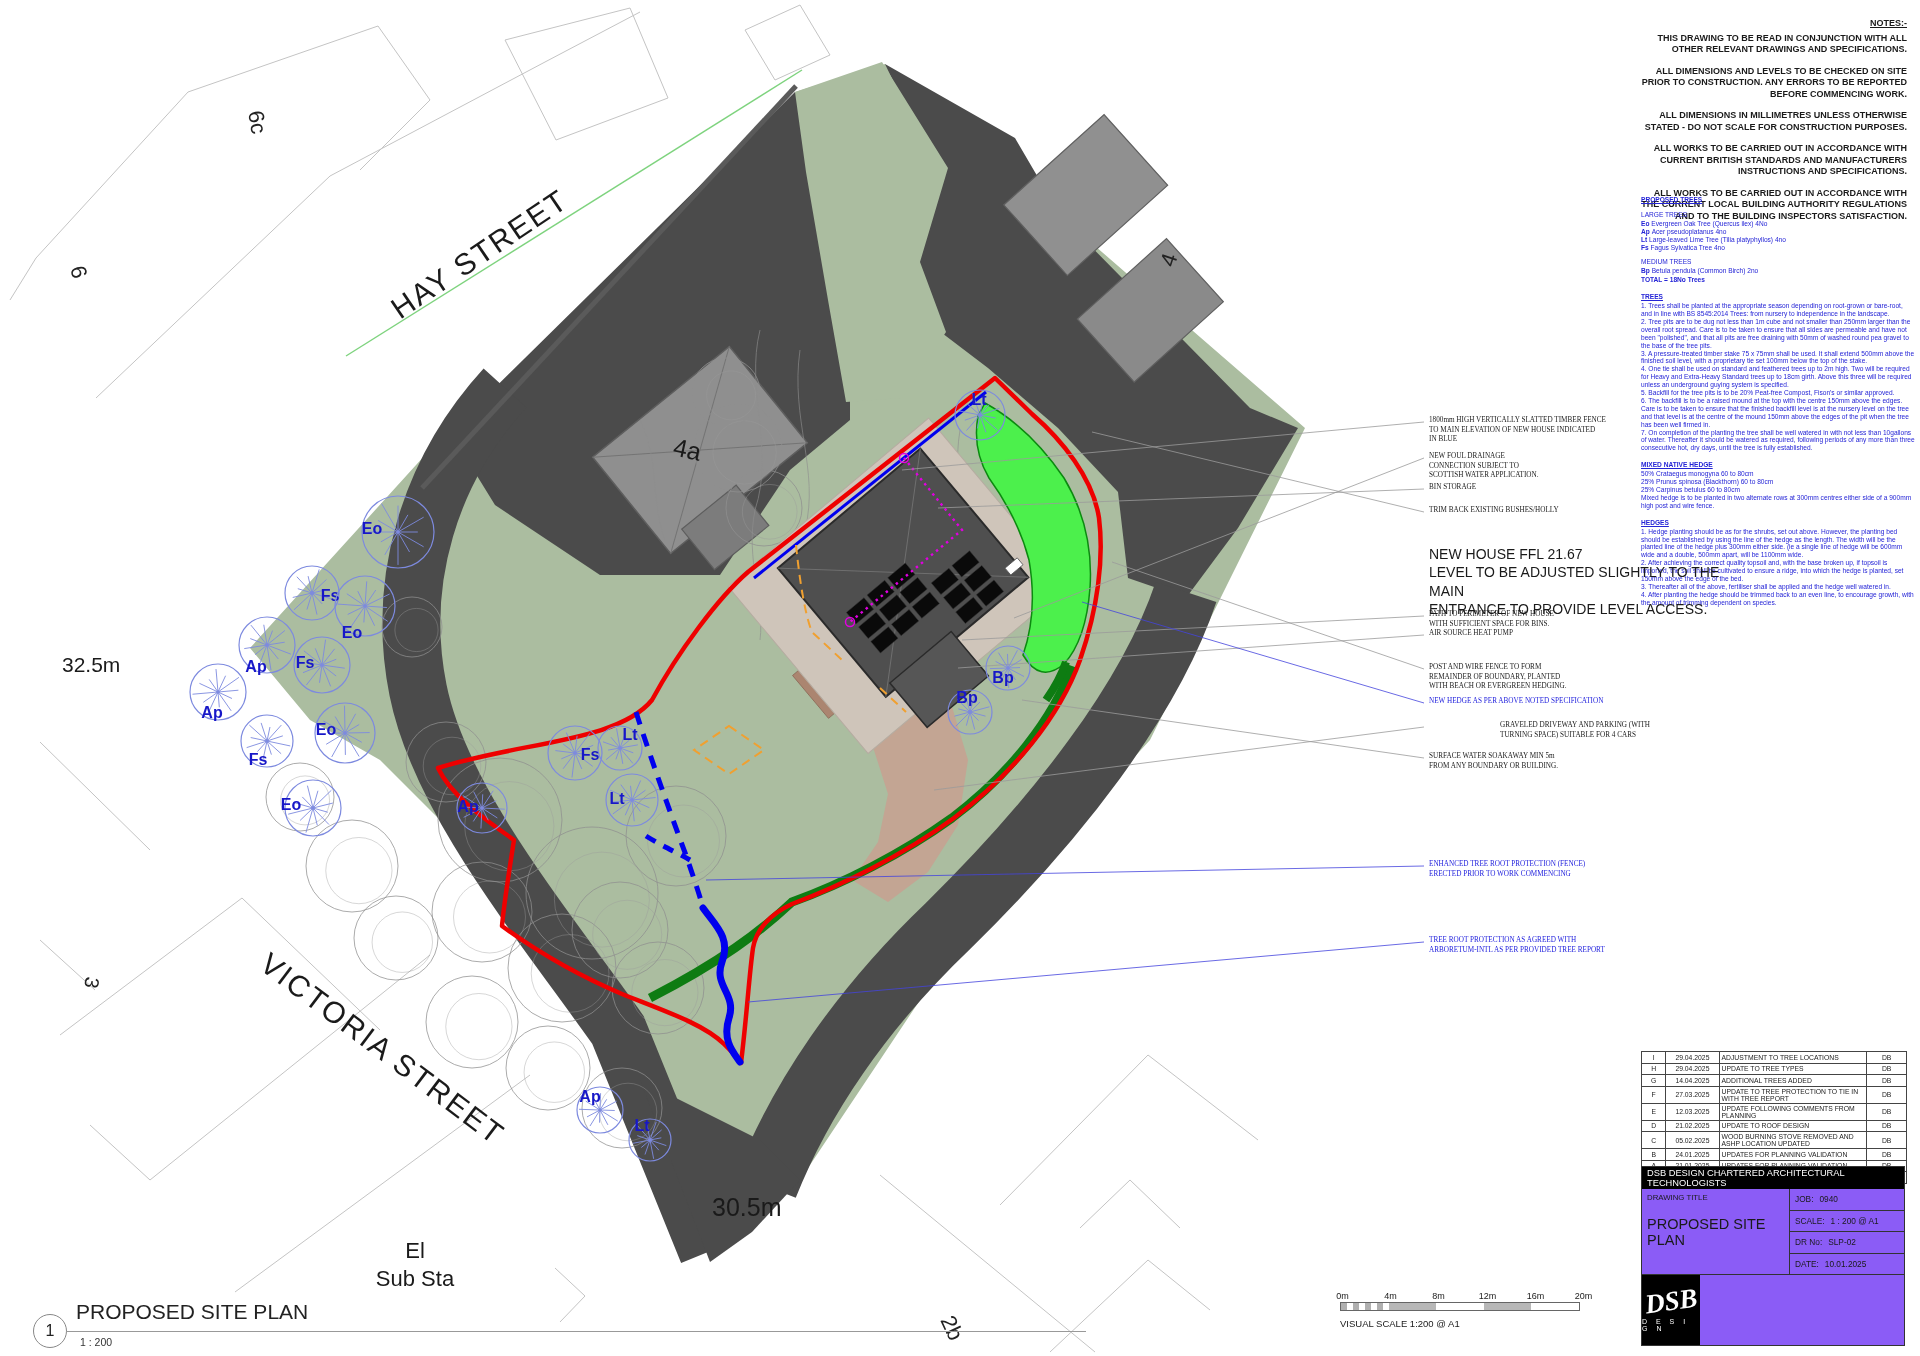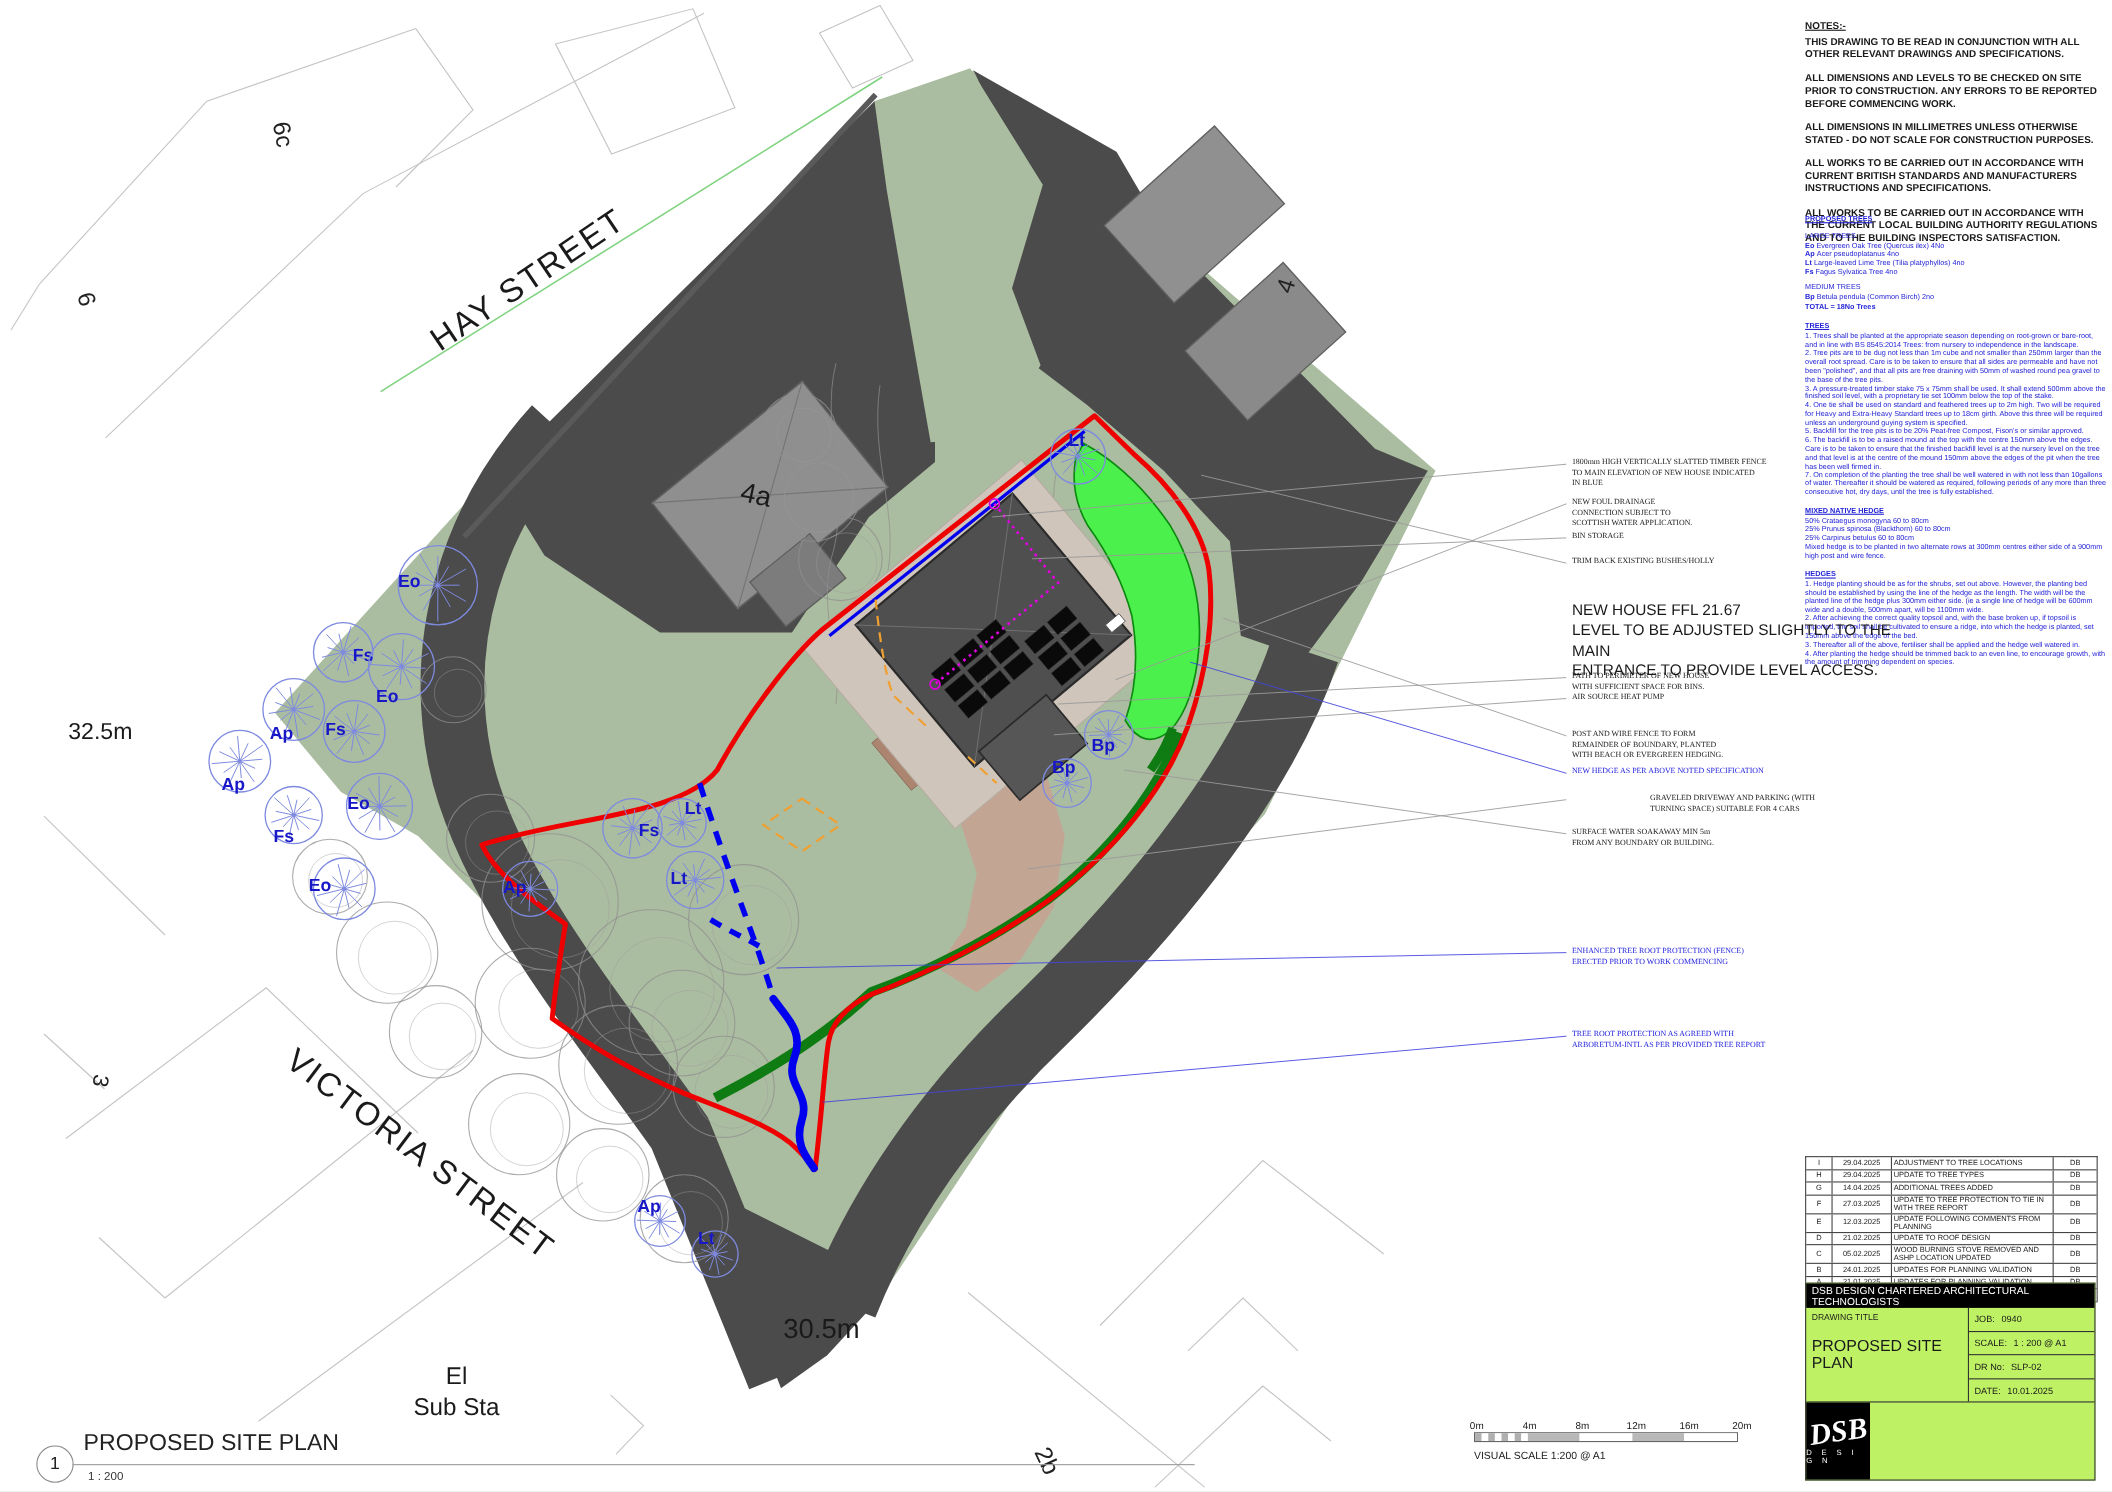--- a/index.html
+++ b/index.html
@@ -1,21 +1,21 @@
 <!DOCTYPE html>
 <html><head>
 <meta charset="utf-8">
 <style>
   html,body{margin:0;padding:0;background:#e8e8e8;}
   .page{position:relative;width:1920px;height:1356px;background:#fff;overflow:hidden;
         font-family:"Liberation Sans",sans-serif;color:#1a1a1a;}
   .abs{position:absolute;}
   svg text{font-family:"Liberation Sans",sans-serif;}
   
-  #notes-box{left:1641px;top:18px;width:266px;font-size:9px;font-weight:bold;line-height:1.28;}
+  #notes-box{left:1641px;top:18px;width:266px;font-size:9px;font-weight:bold;line-height:1.28;text-align:right;}
   #notes-box .nt{text-decoration:underline;margin-bottom:3px;}
   #notes-box .note-p{margin-bottom:10px;}
   
   #specs-box{left:1641px;top:196px;width:274px;font-size:6.6px;line-height:1.2;color:#2424d6;}
   .spec-title{font-weight:bold;text-decoration:underline;margin-bottom:7px;}
   .spec-sub{margin-top:7px;margin-bottom:1px;}
   .spec-line b{font-weight:bold;}
   .spec-total{font-weight:bold;margin-top:1px;}
   .spec-sec-title{font-weight:bold;text-decoration:underline;margin-top:9px;margin-bottom:1px;}
   .spec-par{margin-bottom:0;}
@@ -32,21 +32,21 @@
   #rev-table{left:1641px;top:1051px;width:264px;border:1px solid #444;border-bottom:none;font-size:6.8px;}
   .rev-row{display:flex;border-bottom:1px solid #444;}
   .rev-row>div{border-right:1px solid #444;padding:1px 2px;min-height:8.5px;display:flex;align-items:center;}
   .rev-row>div:last-child{border-right:none;}
   .rc0{width:20px;justify-content:center;}
   .rc1{width:50px;justify-content:center;}
   .rc2{width:148px;}
   .rc3{width:36px;justify-content:center;}
   .rev-foot>div{justify-content:center;}
   
-  #title-block{left:1641px;top:1166px;width:264px;height:180px;border:1px solid #333;box-sizing:border-box;background:#bef264;}
+  #title-block{left:1641px;top:1166px;width:264px;height:180px;border:1px solid #333;box-sizing:border-box;background:#8b5cf6;}
   #tb-bar{height:22px;background:#000;color:#fff;font-size:9.3px;display:flex;align-items:center;padding-left:5px;box-sizing:border-box;}
   #tb-mid{display:flex;height:86px;border-bottom:1px solid #333;box-sizing:border-box;}
   #tb-left{width:148px;border-right:1px solid #333;box-sizing:border-box;padding:4px 5px;}
   #tb-left .lbl{font-size:7.8px;margin-bottom:14px;}
   #tb-left .big{font-size:14.5px;}
   #tb-right{flex:1;display:flex;flex-direction:column;}
   .tb-row{flex:1;border-bottom:1px solid #333;display:flex;align-items:center;padding-left:5px;font-size:8.3px;gap:6px;box-sizing:border-box;}
   .tb-row:last-child{border-bottom:none;}
   #tb-bot{display:flex;height:70px;}
   #tb-logo{width:58px;background:#000;color:#fff;display:flex;flex-direction:column;align-items:center;justify-content:center;}

